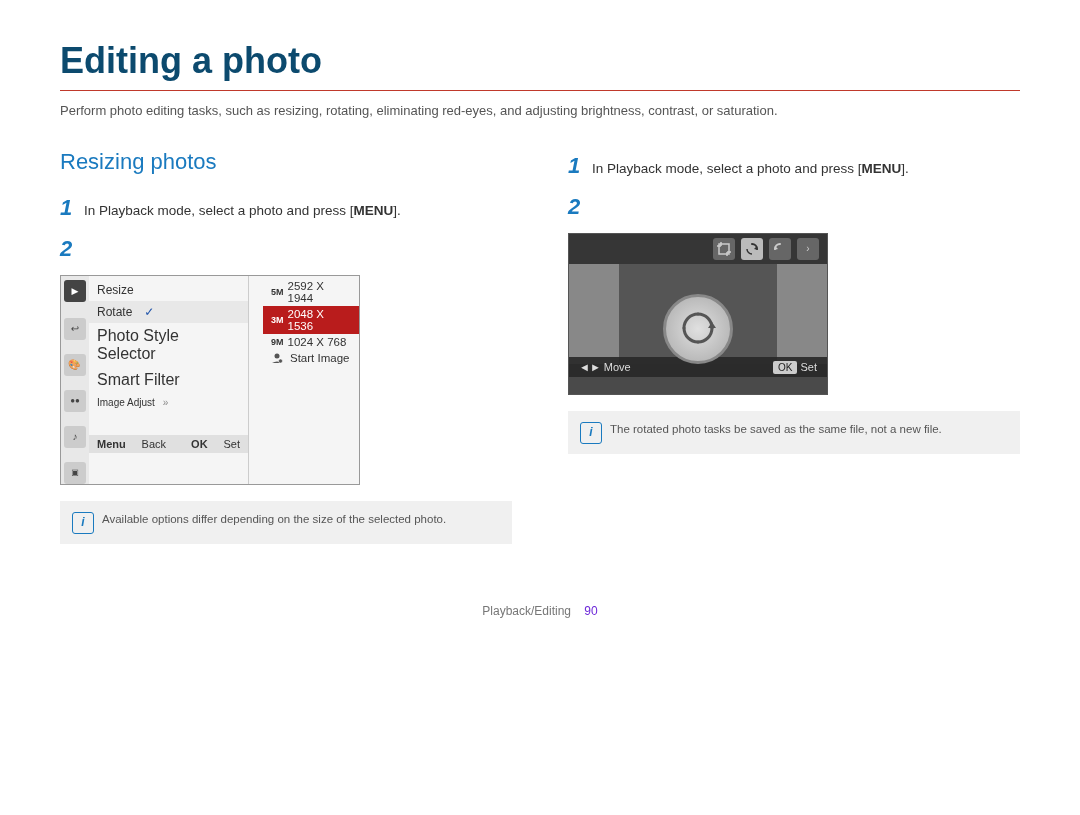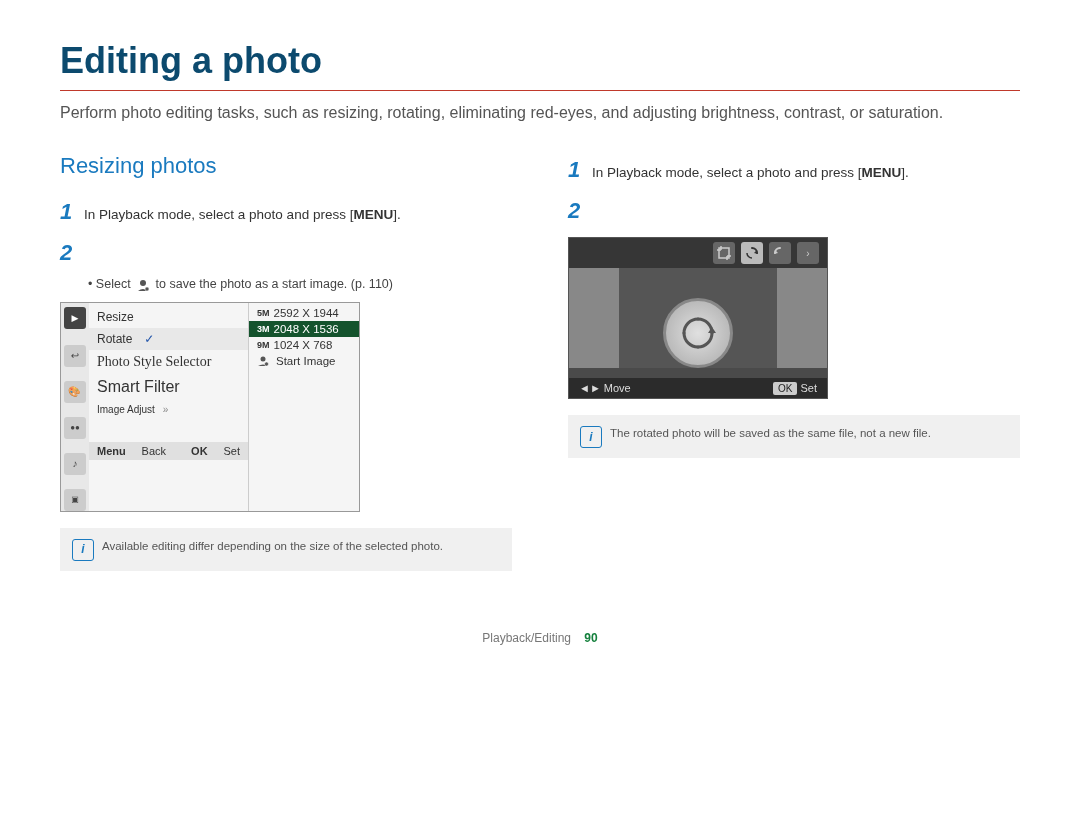--- a/index.html
+++ b/index.html
@@ -20,21 +20,21 @@
       margin-bottom: 8px;
     }
 
     .page-divider {
       border: none;
       border-top: 1.5px solid #c0392b;
       margin-bottom: 10px;
     }
 
     .page-subtitle {
-      font-size: 16px;
+      font-size: 13px;
       color: #555;
       margin-bottom: 28px;
       line-height: 1.5;
     }
 
     .two-col {
       display: flex;
       gap: 56px;
     }
 
@@ -158,21 +158,21 @@
 
     .rotate-bottom-bar {
       background: rgba(40,40,40,0.9);
       display: flex;
       justify-content: space-between;
       align-items: center;
       padding: 4px 10px;
       font-size: 11px;
       color: #ddd;
       position: absolute;
-      bottom: 0;
+      bottom: 17px;
       left: 0;
       right: 0;
     }
 
     .ok-btn {
       background: #ccc;
       color: #222;
       font-size: 10px;
       padding: 1px 5px;
       border-radius: 2px;
@@ -252,50 +252,51 @@
     }
 
     .main-menu {
       width: 160px;
       border-right: 1px solid #ccc;
     }
 
     .side-menu {
       flex: 1;
       padding-top: 2px;
+      margin-left: 14px;
     }
 
     .side-menu-item {
       padding: 2px 8px;
       font-size: 11.5px;
       display: flex;
       align-items: center;
       gap: 4px;
     }
 
     .side-menu-item.selected {
-      background: #14532d;
+      background: #b91c1c;
       color: white;
     }
 
     .size-icon {
       font-size: 9px;
       font-weight: bold;
     }
 
     .page-footer {
       text-align: center;
       font-size: 12px;
       color: #777;
       margin-top: 60px;
     }
 
     .page-footer strong {
-      font-weight: bold;
-      color: #15803d;
+      font-weight: normal;
+      color: #6d28d9;
     }
 
     .nav-icon-inline {
       display: inline-flex;
       align-items: center;
       justify-content: center;
       width: 16px;
       height: 16px;
       border: 1.5px solid #333;
       border-radius: 2px;
@@ -327,44 +328,37 @@
       <span class="step-number">1</span>
       <span class="step-text">
         <span>In Playback mode, select a photo and press [</span><span class="bold-menu">MENU</span><span>].</span>
       </span>
     </div>
 
     <div class="step">
       <span class="step-number">2</span>
     </div>
 
-    <div class="bullet-point">
-      Select <svg style="display:inline-block;vertical-align:middle;margin:0 2px;" width="14" height="14" viewBox="0 0 14 14">
-          <circle cx="7" cy="5" r="3" fill="#555"></circle>
-          <path d="M2 13 Q7 9 12 13" fill="#555"></path>
-          <circle cx="11" cy="11" r="2" fill="#555" stroke="white" stroke-width="0.5"></circle>
-        </svg> to save the photo as a start image. (p. 110)
-    </div>
 
     <div class="menu-container">
 
       <div class="menu-icons-col">
         <div class="menu-icon-box" style="background:#444;color:white;font-size:9px;">▶</div>
         <div class="menu-icon-box" style="margin-top:6px;">↩</div>
         <div class="menu-icon-box" style="margin-top:4px;">🎨</div>
         <div class="menu-icon-box" style="margin-top:4px;font-size:8px;">●●</div>
         <div class="menu-icon-box" style="margin-top:4px;">♪</div>
         <div class="menu-icon-box" style="margin-top:4px;font-size:8px;">▣</div>
       </div>
 
       <div class="main-menu">
         <div class="menu-items-list">
           <div class="menu-item-row" style="font-size:12px;padding:4px 8px;">Resize</div>
           <div class="menu-item-row" style="font-size:12px;padding:4px 8px;background:#e8e8e8;">Rotate <span style="color:#2255aa;margin-left:4px;">✓</span></div>
-          <div class="menu-item-row" style="font-size:14px;padding:4px 8px;font-family:Liberation Serif, serif;">Photo Style Selector</div>
+          <div class="menu-item-row" style="font-size:16px;padding:4px 8px;">Photo Style Selector</div>
           <div class="menu-item-row" style="font-size:16px;padding:4px 8px;">Smart Filter</div>
           <div class="menu-item-row" style="font-size:10px;padding:4px 8px;">Image Adjust <span style="float:right;color:#888;">»</span></div>
           <div style="height:20px;"></div>
         </div>
         <div class="menu-bottom-bar">
           <span>Menu</span> Back &nbsp;&nbsp; <span>OK</span> Set
         </div>
       </div>
 
       <div class="side-menu">
@@ -383,21 +377,21 @@
               <path d="M1 11 Q6 8 11 11" fill="#555"></path>
               <circle cx="9.5" cy="9" r="2" fill="#555" stroke="white" stroke-width="0.5"></circle>
             </svg>
           Start Image
         </div>
       </div>
     </div>
 
     <div class="note-box">
       <div class="note-icon">i</div>
-      <span>Available editing differ depending on the size of the selected photo.</span>
+      <span>Available options differ depending on the size of the selected photo.</span>
     </div>
   </div>
 
   <div class="col">
 
     <div class="step">
       <span class="step-number">1</span>
       <span class="step-text">
         <span>In Playback mode, select a photo and press [</span><span class="bold-menu">MENU</span><span>].</span>
       </span>
@@ -456,21 +450,21 @@
 
         <div class="rotate-bottom-bar">
           <span>◄► <span>Move</span></span>
           <span><span class="ok-btn">OK</span> Set</span>
         </div>
       </div>
     </div>
 
     <div class="note-box">
       <div class="note-icon">i</div>
-      <span>The rotated photo will be saved as the same file, not a new file.</span>
+      <span>The rotated photo tasks be saved as the same file, not a new file.</span>
     </div>
   </div>
 
 </div>
 
 <div class="page-footer">
   <span>Playback/Editing</span>
   &nbsp;&nbsp;
   <strong>90</strong>
 </div>

